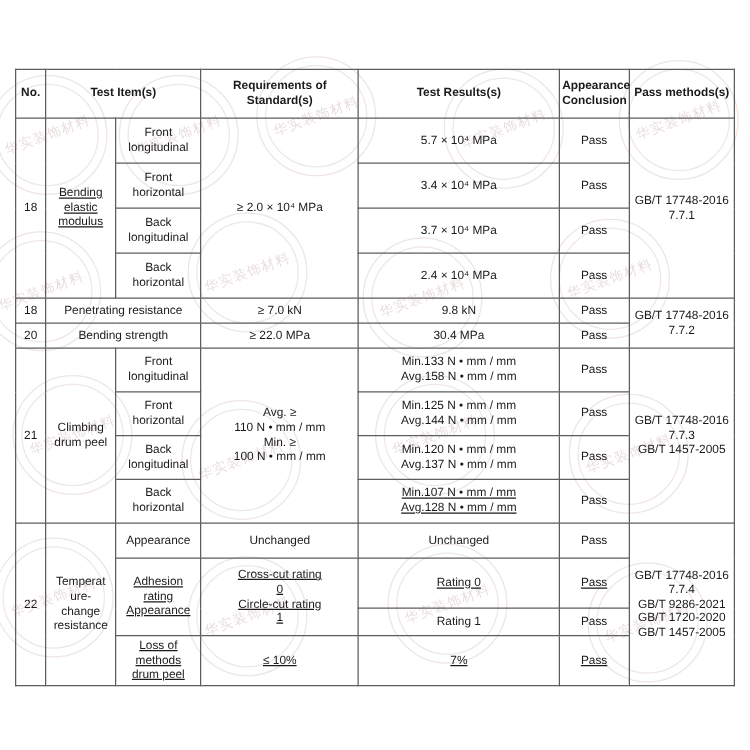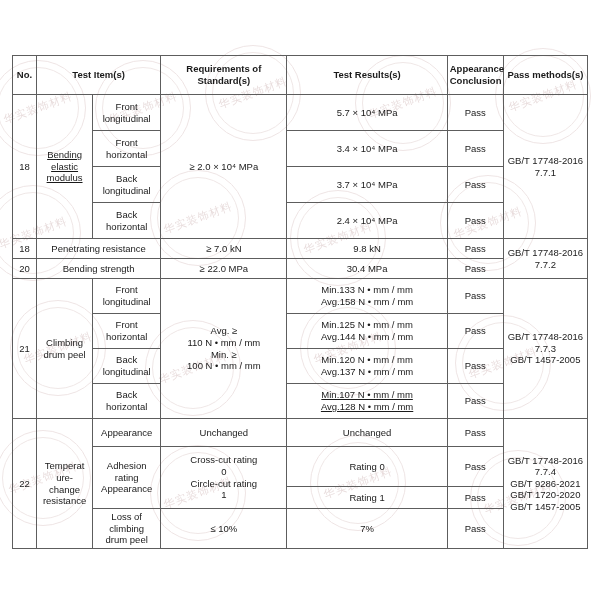--- a/index.html
+++ b/index.html
@@ -89,21 +89,21 @@
   .c-sub    { width: 68px; }
   .c-req    { width: 126px; }
   .c-res    { width: 160px; }
   .c-concl  { width: 56px; }
   .c-meth   { width: 84px; }
 
   .r36 { height: 36px; }
   .r20 { height: 20px; }
   .r35 { height: 35px; }
   .r28 { height: 28px; }
-  .r40 { height: 40px; }
+  .r40 { height: 40px; text-decoration: underline; }
   .r22 { height: 22px; margin-top: 36px; }
   .nowrap { white-space: nowrap; }
   .twoline { white-space: pre-line; }
 </style>
 </head>
 <body>
 
 <div id="watermarks">
   <div class="wm" style="left:-10px; top:60px;">
     <div class="ring"></div>
@@ -334,21 +334,21 @@
 1</td>
         <td>Rating 0</td>
         <td>Pass</td>
       </tr>
       <tr class="r22">
         <td>Rating 1</td>
         <td>Pass</td>
       </tr>
       <tr class="r40">
         <td class="twoline" style="white-space: pre-line;">Loss of
-climbing
+methods
 drum peel</td>
         <td>≤ 10%</td>
         <td>7%</td>
         <td>Pass</td>
       </tr>
 
     </tbody>
   </table>
 </div>
 

